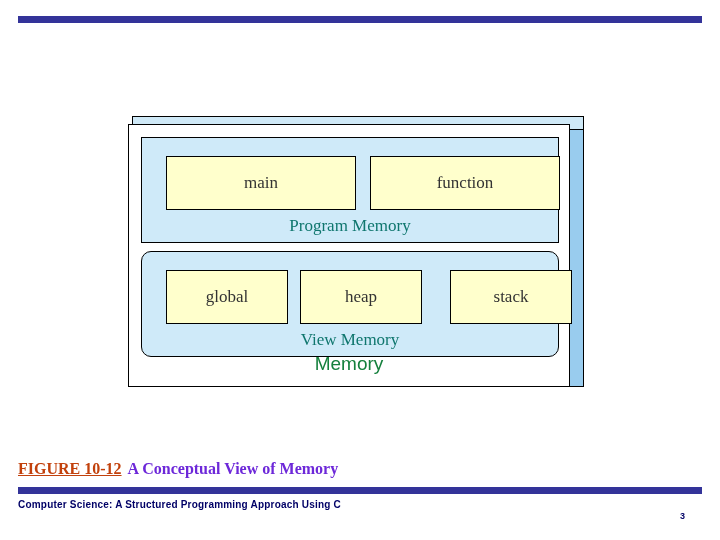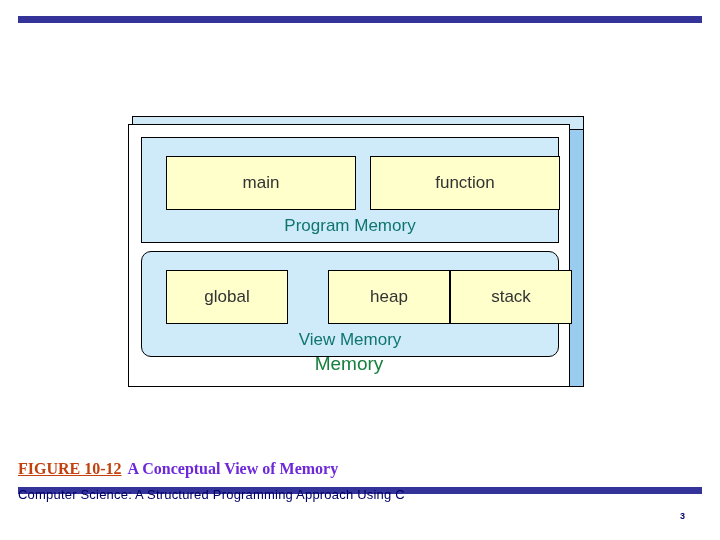--- a/index.html
+++ b/index.html
@@ -76,20 +76,21 @@
     border: 1px solid #000000;
     box-sizing: border-box;
   }
   .band {
     position: absolute;
     left: 12px;
     width: 418px;
     background: #cfeaf9;
     border: 1px solid #000000;
     box-sizing: border-box;
+    font-family: Liberation Serif, serif;
   }
   .band-program {
     top: 12px;
     height: 106px;
   }
   .band-data {
     top: 126px;
     height: 106px;
     border-radius: 10px;
   }
@@ -100,21 +101,21 @@
     box-sizing: border-box;
     display: flex;
     align-items: center;
     justify-content: center;
     font-size: 17px;
     color: #333333;
   }
   .cell-main   { left: 24px;  top: 18px; width: 190px; height: 54px; }
   .cell-func   { left: 228px; top: 18px; width: 190px; height: 54px; }
   .cell-global { left: 24px;  top: 18px; width: 122px; height: 54px; }
-  .cell-heap   { left: 158px; top: 18px; width: 122px; height: 54px; margin-left: 28px; }
+  .cell-heap   { left: 158px; top: 18px; width: 122px; height: 54px; }
   .cell-stack  { left: 308px; top: 18px; width: 122px; height: 54px; }
 
   .band-label {
     position: absolute;
     left: 0;
     right: 0;
     bottom: 6px;
     text-align: center;
     font-size: 17px;
     color: #0f766e;
@@ -148,23 +149,23 @@
   .caption .figtitle {
     color: #6d28d9;
     margin-left: 6px;
     margin-top: 46px;
   }
 
   
   .footer-text {
     position: absolute;
     left: 18px;
-    top: 487px;
-    font-size: 13px;
-    font-weight: normal;
+    top: 499px;
+    font-size: 10px;
+    font-weight: bold;
     color: #000066;
     letter-spacing: 0.2px;
   }
   .footer-page {
     position: absolute;
     left: 680px;
     top: 511px;
     font-size: 9px;
     font-weight: bold;
     color: #000066;

